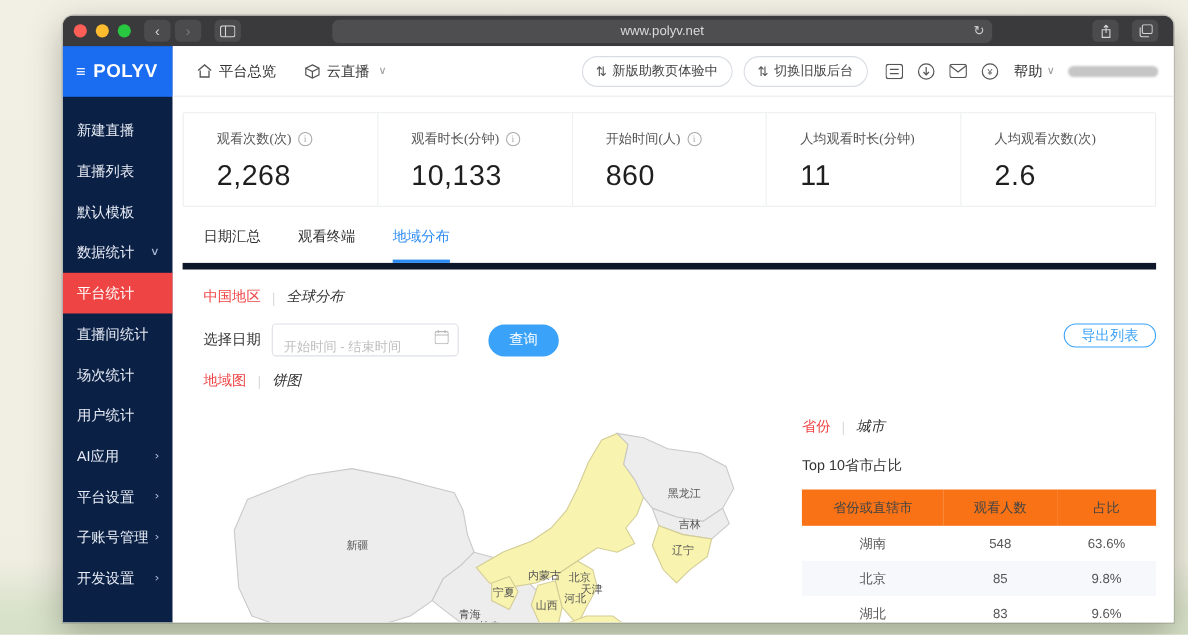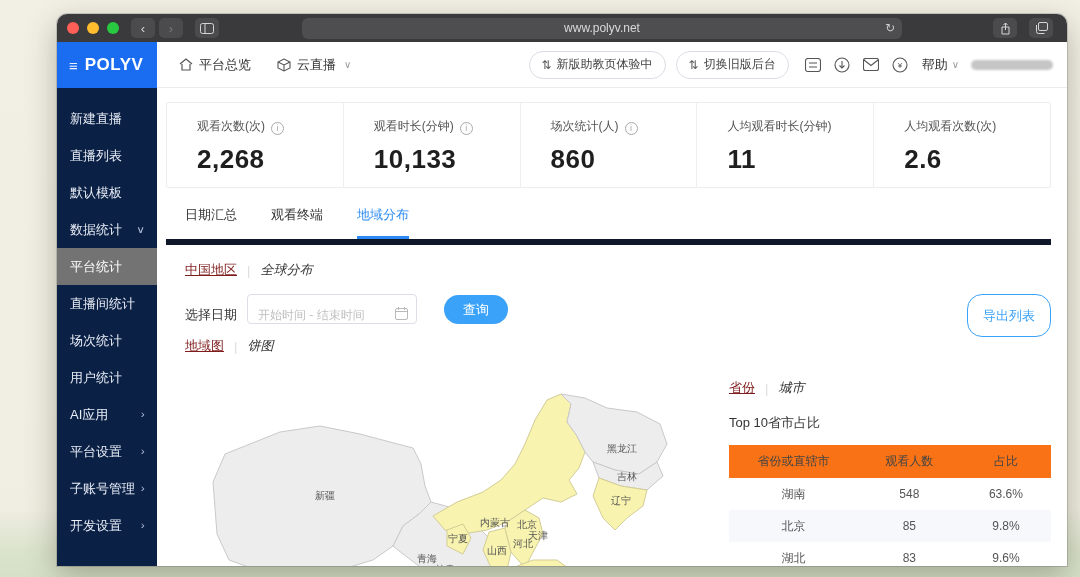--- a/index.html
+++ b/index.html
@@ -45,21 +45,21 @@
     padding-left:12px; gap:7px; flex:0 0 auto;
   }
   .logo .burger { font-size:15px; color:#eaf1ff; }
   .logo .word { font-weight:bold; font-size:17px; letter-spacing:.5px; }
   .nav { padding-top:12px; }
   .nav-item {
     height:37px; display:flex; align-items:center; justify-content:space-between;
     padding:0 13px 0 13px; color:#e8edf6; font-size:13px; cursor:pointer; white-space:nowrap;
   }
   .nav-item .chev { font-size:10px; color:#aebcd8; transform:scaleX(1.2); }
-  .nav-item.active { background:#737373; color:#fff; }
+  .nav-item.active { background:#ef4444; color:#fff; }
   
   .main { flex:1; display:flex; flex-direction:column; min-width:0; background:#fff; }
   .appheader {
     height:46px; border-bottom:1px solid #ececec; display:flex; align-items:center;
     padding:0 14px 0 22px; flex:0 0 auto; font-size:13px; color:#333;
   }
   .hnav { display:flex; align-items:center; gap:6px; margin-right:26px; cursor:pointer; }
   .hnav svg { display:block; }
   .hnav .chev { font-size:10px; color:#999; margin-left:2px; }
   .spacer { flex:1; }
@@ -74,51 +74,51 @@
   .help { display:flex; align-items:center; gap:4px; font-size:13px; color:#333; margin-left:14px; }
   .help .chev { font-size:10px; color:#999; }
   .redacted { width:82px; height:10px; background:#c6c6c6; border-radius:5px; filter:blur(1.2px); margin-left:12px; }
   
   .content { flex:1; position:relative; overflow:hidden; padding:14px 16px 0 9px; }
   .stats-card {
     border:1px solid #ebedf0; border-radius:2px; display:flex; height:86px; margin-right:0;
   }
   .stat { flex:1; padding:15px 0 0 30px; position:relative; }
   .stat + .stat { border-left:1px solid #eeeff2; }
-  .stat .label { font-size:12px; color:#555; display:flex; align-items:flex-end; gap:6px; }
+  .stat .label { font-size:12px; color:#555; display:flex; align-items:center; gap:6px;font-family:Liberation Serif, serif; }
   .info-i {
     width:13px; height:13px; border:1px solid #a9a9a9; border-radius:50%; color:#a9a9a9;
     font-size:9px; line-height:11px; text-align:center; display:inline-block; font-style:normal;
   }
-  .stat .value { font-size:26px; font-weight:bold; color:#1f1f1f; margin-top:9px; letter-spacing:.5px; }
+  .stat .value { font-size:26px; font-weight:normal; color:#1f1f1f; margin-top:9px; letter-spacing:.5px; }
   .tabs { display:flex; gap:34px; padding:18px 0 0 19px; border-bottom:6px solid #0f172a; }
   .tab { font-size:13px; color:#333; padding-bottom:12px; cursor:pointer; border-bottom:3px solid transparent; }
   .tab.active { color:#2b8bf2; border-bottom-color:#2b8bf2; }
   .section { padding-left:19px; }
   .toggle-row { display:flex; align-items:center; gap:10px; margin-top:16px; font-size:13px; }
-  .tg-link { color:#7f1d1d; cursor:pointer;text-decoration:underline; }
+  .tg-link { color:#ef4444; cursor:pointer; }
   .tg-plain { color:#333; cursor:pointer;font-style:italic; }
   .tg-sep { color:#dcdcdc; }
-  .filter-row { display:flex; align-items:flex-end; margin-top:15px; position:relative; }
+  .filter-row { display:flex; align-items:center; margin-top:15px; position:relative; }
   .filter-label { font-size:13px; color:#333; margin-right:10px; }
   .date-input {
     width:170px; height:30px; border:1px solid #dcdfe6; border-radius:4px;
     font-size:12px; color:#333; padding:12px 26px 0 10px; outline:none;
     font-family:"Liberation Sans","DejaVu Sans",sans-serif;
   }
   .date-input::placeholder { color:#bfbfbf; }
   .cal-icon { position:relative; margin-left:-22px; margin-right:22px; color:#b9b9b9; }
   .btn-query {
     margin-left:14px; background:#3aa2f8; color:#fff; font-size:13px; border:none;
     border-radius:15px; height:29px; padding:0 19px; cursor:pointer;
     font-family:"Liberation Sans","DejaVu Sans",sans-serif;
   }
   .btn-export {
     position:absolute; right:0; top:0; background:#fff; color:#3aa2f8; font-size:13px;
-    border:1px solid #3aa2f8; border-radius:15px; height:43px; padding:0 15px; cursor:pointer;
+    border:1px solid #3aa2f8; border-radius:15px; height:22px; padding:0 15px; cursor:pointer;
     font-family:"Liberation Sans","DejaVu Sans",sans-serif;
   }
   .bottom { position:relative; margin-top:12px; height:230px; }
   .mapbox { position:absolute; left:10px; top:17px; }
   .panel { position:absolute; right:0; top:8px; width:322px; }
   .panel .toggle-row { margin-top:4px; }
   .panel-title { font-size:13px; color:#333; margin-top:17px; }
   table.top10 { width:100%; border-collapse:collapse; margin-top:13px; font-size:12px; }
   table.top10 th { background:#f97316; color:#444; font-weight:normal; height:33px; text-align:center; font-size:12px; }
   table.top10 td { height:32px; text-align:center; color:#555; }
@@ -285,21 +285,21 @@
           </div>
           <div class="stat">
             <div class="label">
                 <span>观看时长(分钟)</span>
                 <i class="info-i">i</i>
               </div>
             <div class="value">10,133</div>
           </div>
           <div class="stat">
             <div class="label">
-                <span>场次统计(人)</span>
+                <span>开始时间(人)</span>
                 <i class="info-i">i</i>
               </div>
             <div class="value">860</div>
           </div>
           <div class="stat">
             <div class="label">
                 <span>人均观看时长(分钟)</span>
               </div>
             <div class="value">11</div>
           </div>

